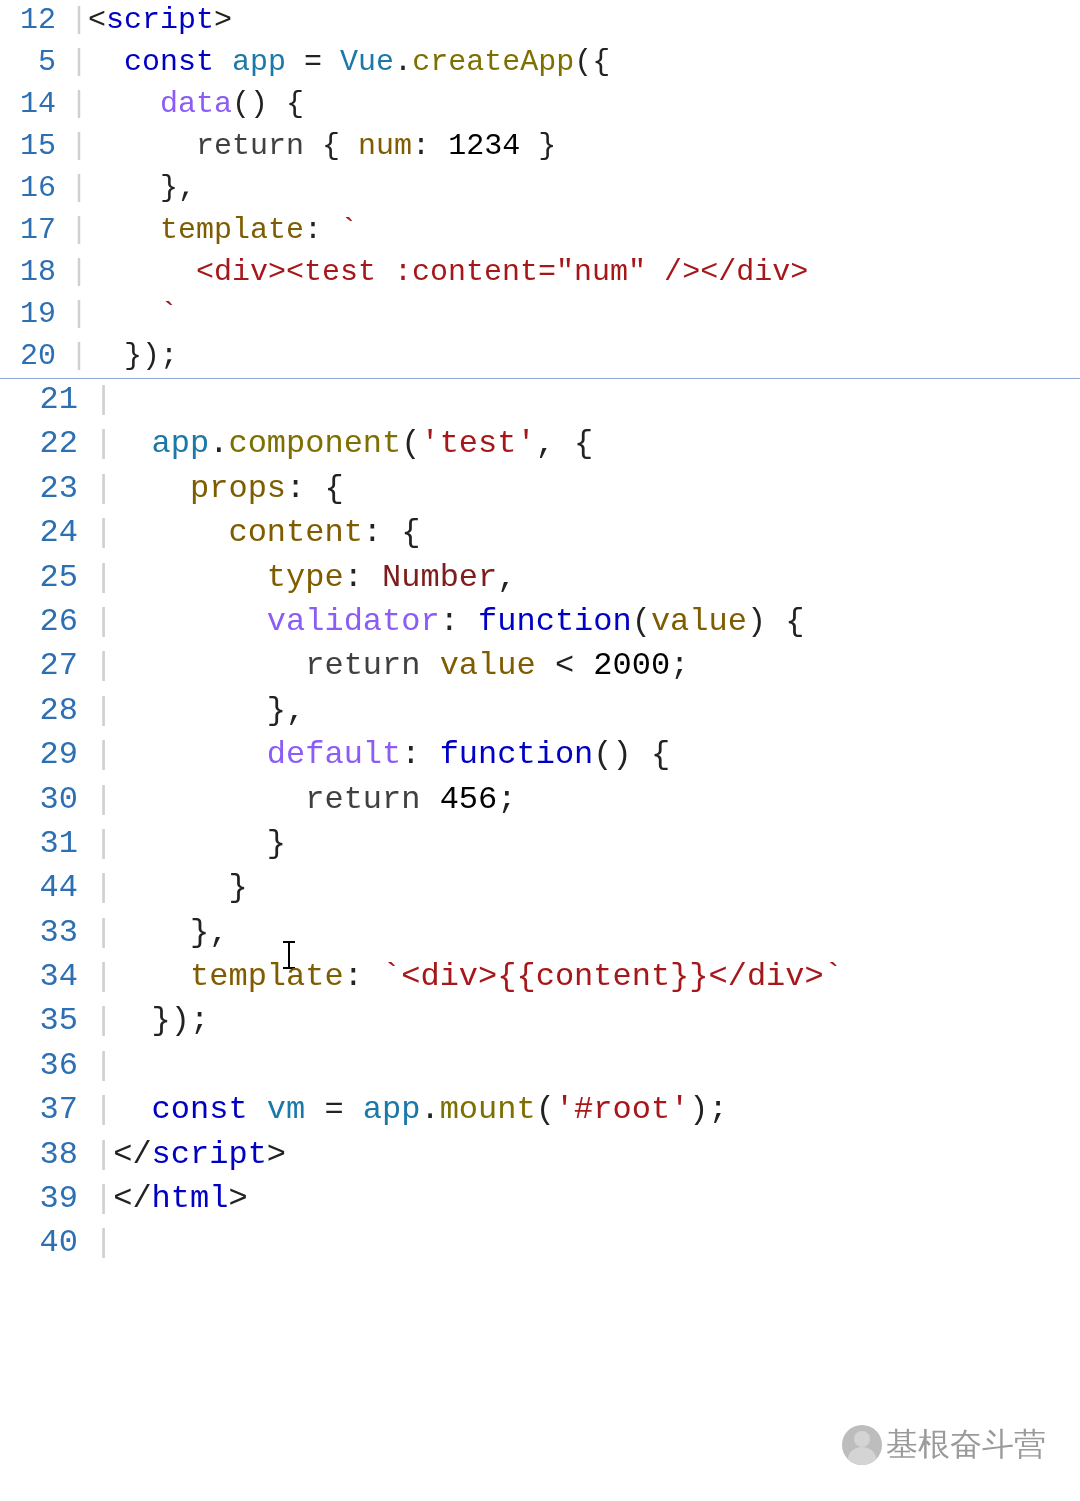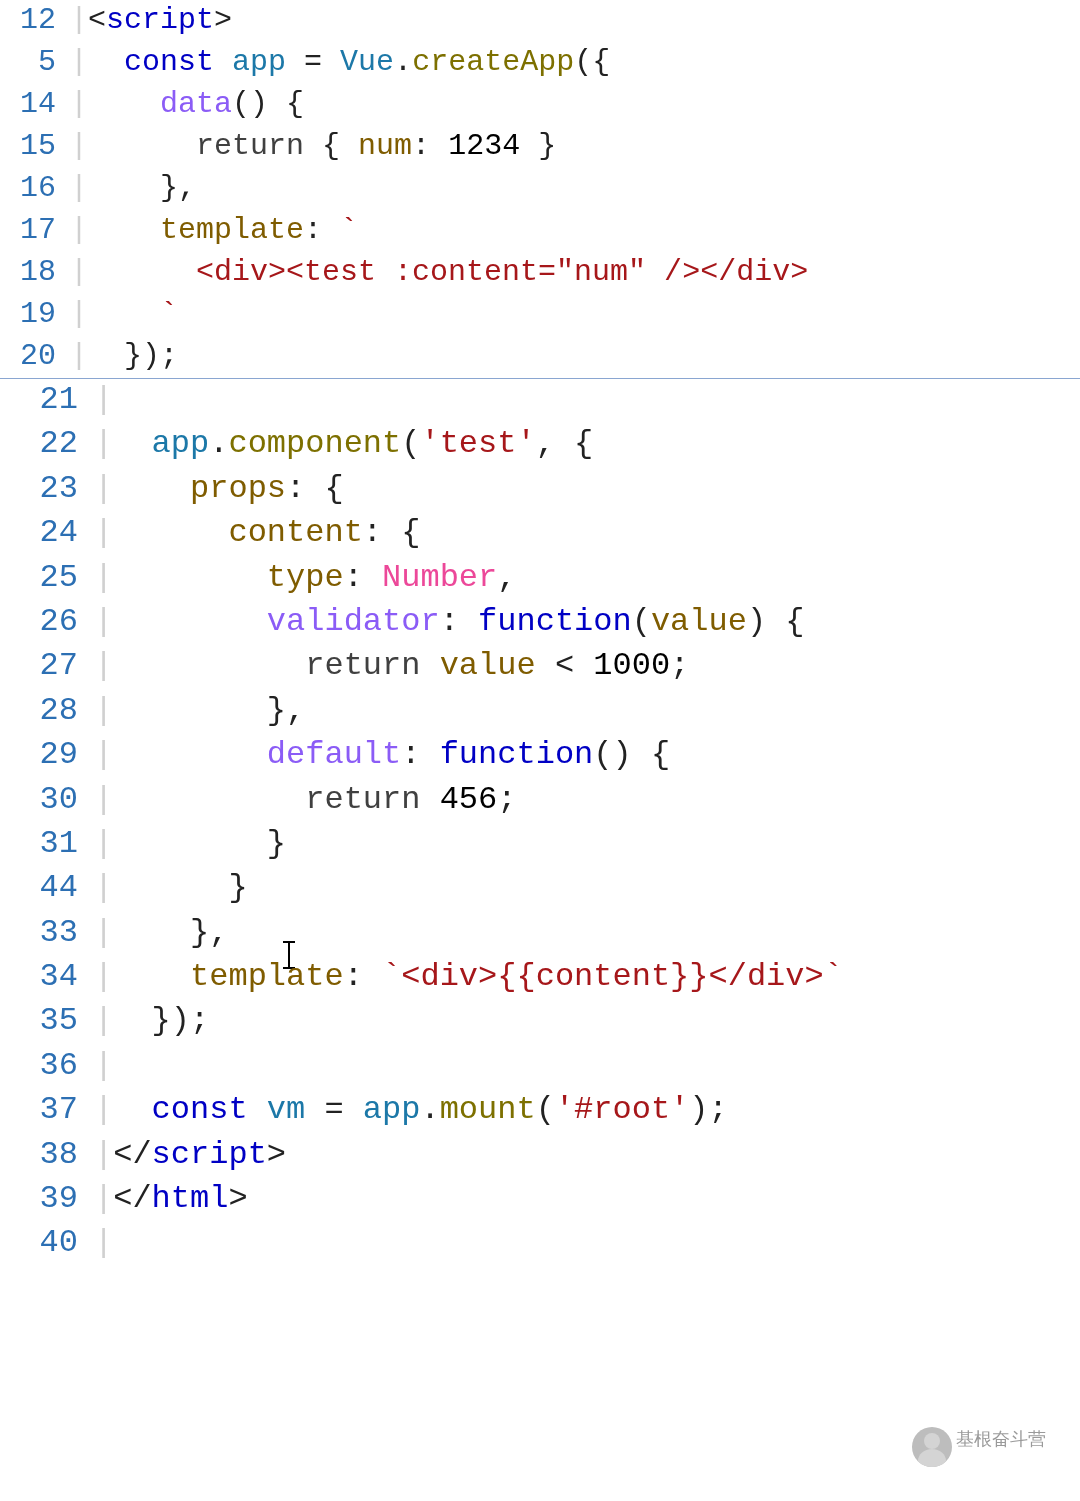--- a/index.html
+++ b/index.html
@@ -17,36 +17,36 @@
   .tok-keyword{color:#0000c4;margin-top:36px;}
   .tok-decl{color:#0000c4;}
   .tok-var{color:#1c78a8;}
   .tok-varbrown{color:#7f5c00;}
   .tok-prop{color:#7f5c00;margin-top:44px;}
   .tok-func{color:#8b5cf6;}
   .tok-class{color:#1c78a8;}
   .tok-method{color:#7d7000;}
   .tok-number{color:#000000;}
   .tok-string{color:#a6171a;}
-  .tok-type{color:#ec4899;}
+  .tok-type{color:#7f1d1d;}
   .tok-punct{color:#222;}
   .tok-return{color:#404040;}
   .cursor-i{position:relative;display:inline-block;width:1ch;}
   .cursor-i::before{
     content:"";
     position:absolute;left:2px;top:2px;height:26px;width:2px;background:#000;
   }
   .cursor-i::after{
     content:"";
     position:absolute;left:-3px;top:0;height:2px;width:12px;background:#000;
     box-shadow:0 26px 0 #000;
   }
   .watermark{
-    position:fixed;right:34px;bottom:34px;display:flex;align-items:flex-start;gap:4px;
-    color:#9a9a9a;font-family:"PingFang SC","Microsoft YaHei",sans-serif;font-size:18px;
+    position:fixed;right:34px;bottom:34px;display:flex;align-items:center;gap:4px;
+    color:#9a9a9a;font-family:"PingFang SC","Microsoft YaHei",sans-serif;font-size:32px;
   }
   .watermark .wm-icon{
     width:40px;height:40px;border-radius:50%;background:#bdbdbd;position:relative;
     display:flex;align-items:center;justify-content:center;overflow:hidden;
   }
   .watermark .wm-icon::before{
     content:"";position:absolute;bottom:-6px;width:28px;height:24px;border-radius:50% 50% 0 0;background:#d4d4d4;
   }
   .watermark .wm-icon::after{
     content:"";position:absolute;top:6px;width:16px;height:16px;border-radius:50%;background:#d4d4d4;
@@ -130,21 +130,21 @@
         <span class="code"><span>        </span><span class="tok-prop">type</span><span class="tok-punct">: </span><span class="tok-type">Number</span><span class="tok-punct">,</span></span>
       </div>
       <div class="code-row">
         <span class="gutter">26</span>
         <span class="guide">| </span>
         <span class="code"><span>        </span><span class="tok-func">validator</span><span class="tok-punct">: </span><span class="tok-decl">function</span><span class="tok-punct">(</span><span class="tok-varbrown">value</span><span class="tok-punct">) {</span></span>
       </div>
       <div class="code-row">
         <span class="gutter">27</span>
         <span class="guide">| </span>
-        <span class="code"><span>          </span><span class="tok-return">return</span><span class="tok-punct"> </span><span class="tok-varbrown">value</span><span class="tok-punct"> &lt; </span><span class="tok-number">1000</span><span class="tok-punct">;</span></span>
+        <span class="code"><span>          </span><span class="tok-return">return</span><span class="tok-punct"> </span><span class="tok-varbrown">value</span><span class="tok-punct"> &lt; </span><span class="tok-number">2000</span><span class="tok-punct">;</span></span>
       </div>
       <div class="code-row">
         <span class="gutter">28</span>
         <span class="guide">| </span>
         <span class="code"><span>        </span><span class="tok-punct">},</span></span>
       </div>
       <div class="code-row">
         <span class="gutter">29</span>
         <span class="guide">| </span>
         <span class="code"><span>        </span><span class="tok-func">default</span><span class="tok-punct">: </span><span class="tok-decl">function</span><span class="tok-punct">() {</span></span>

